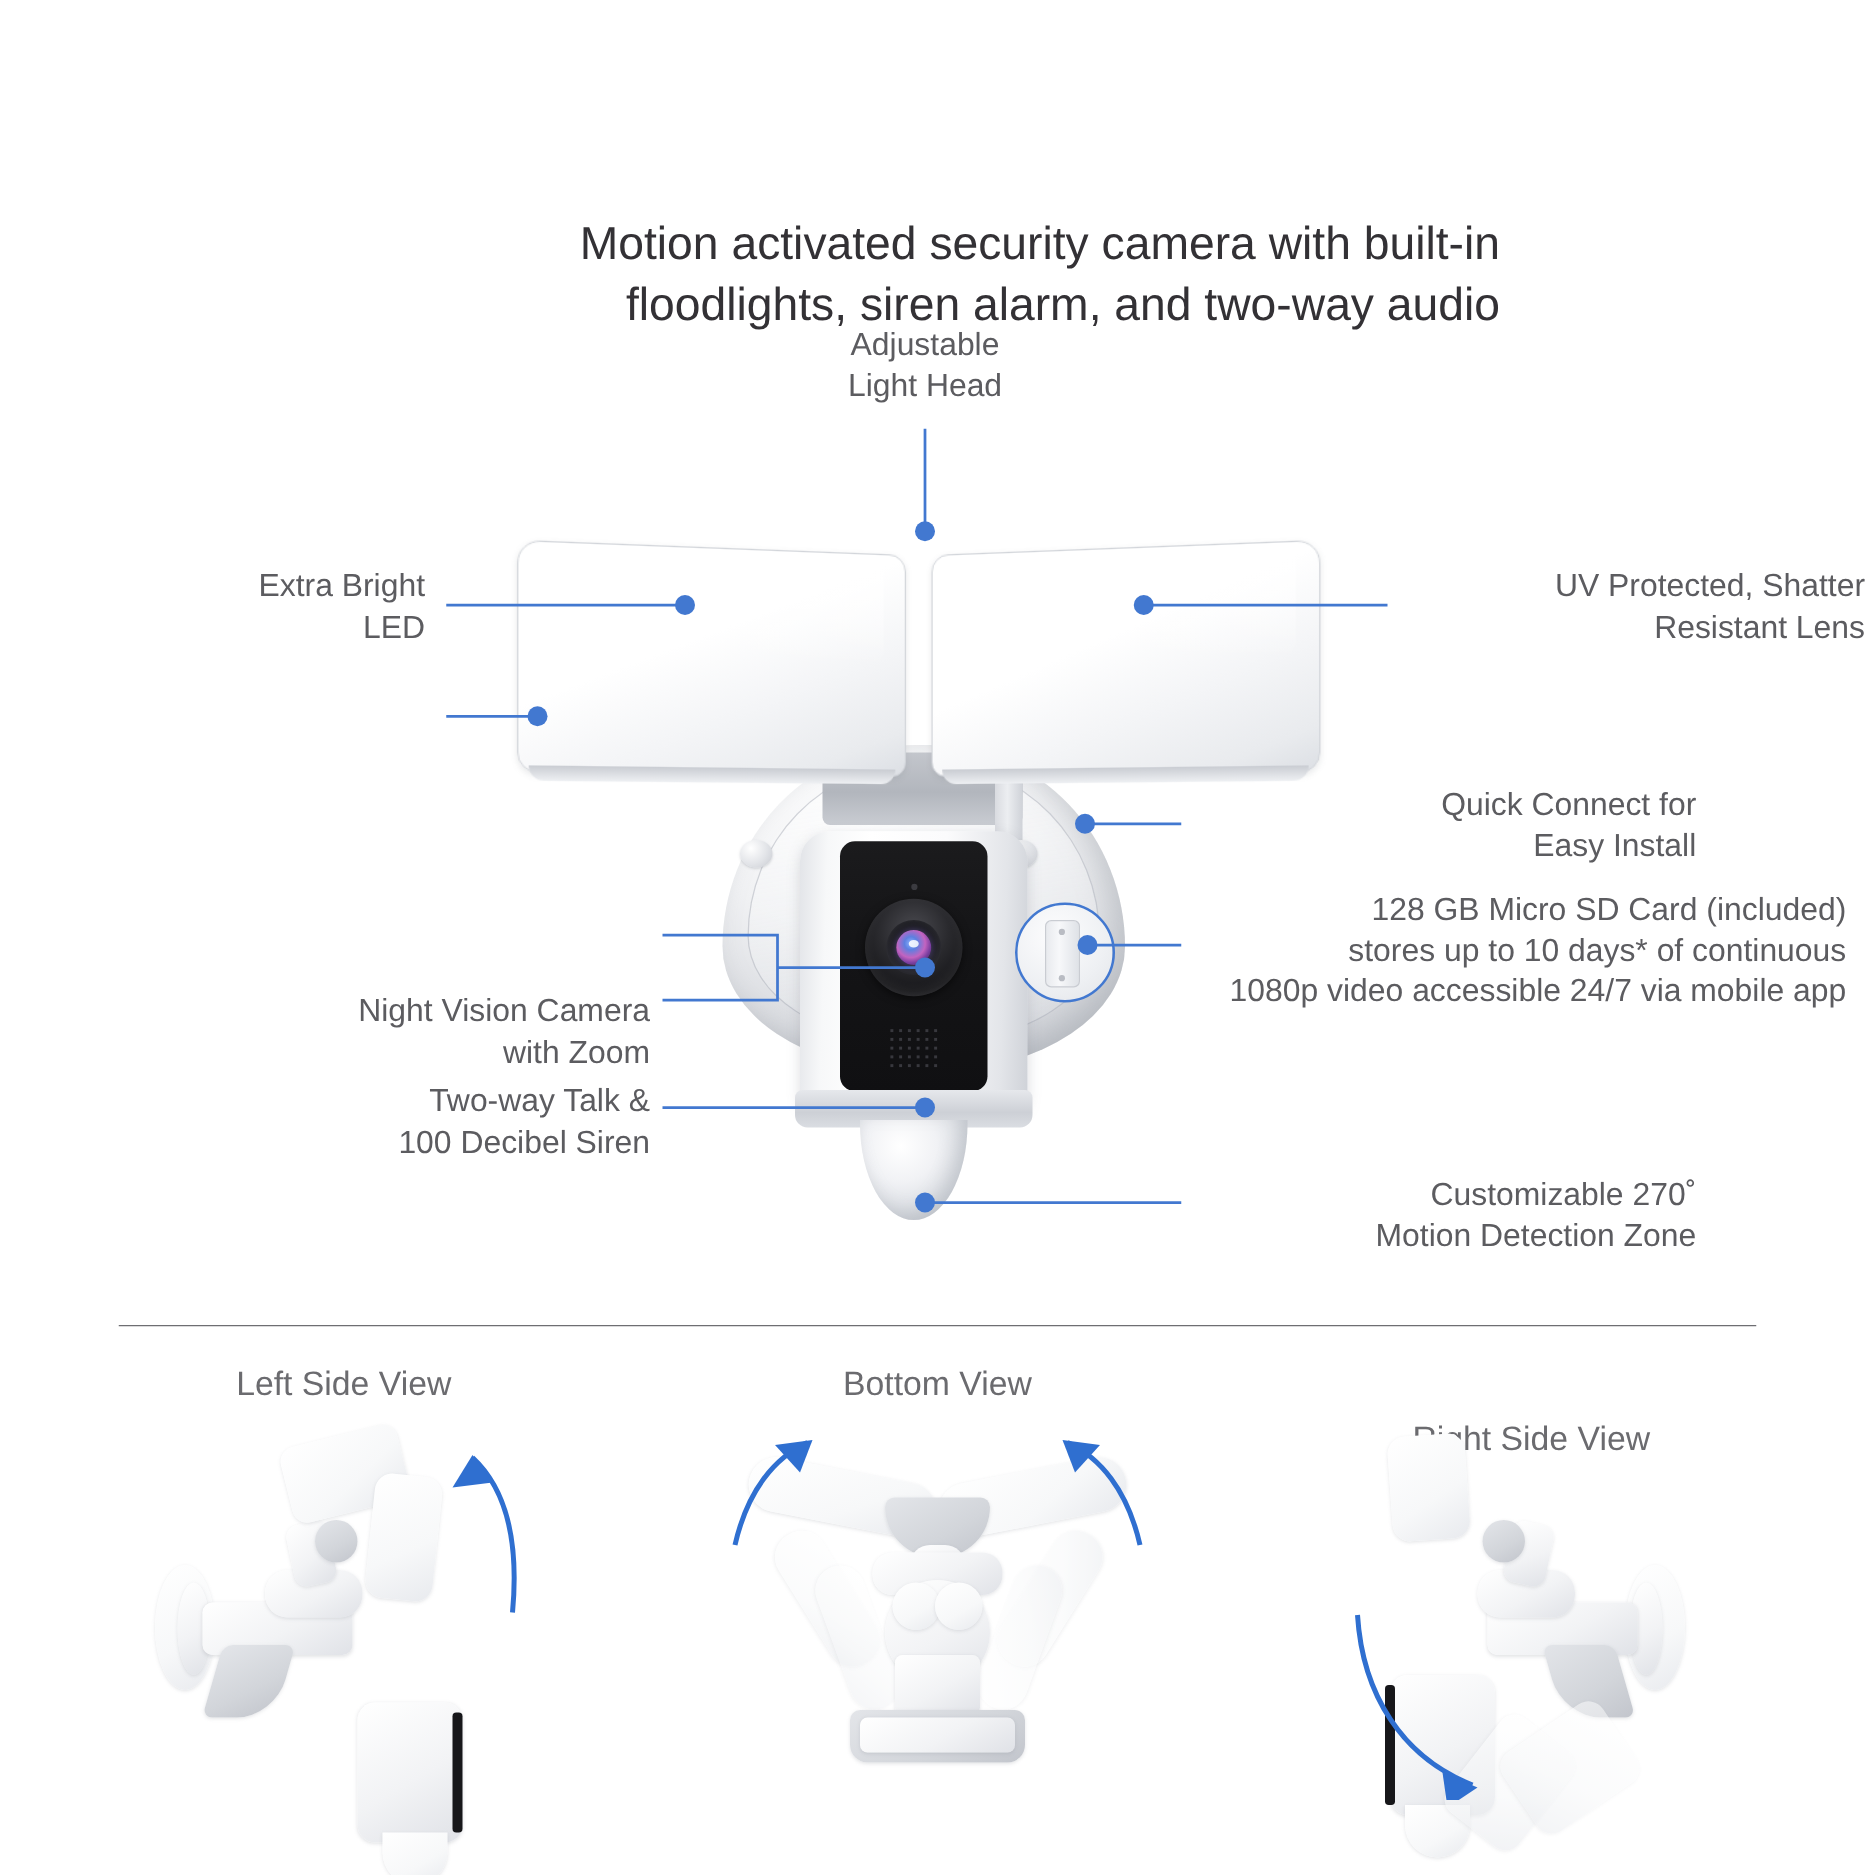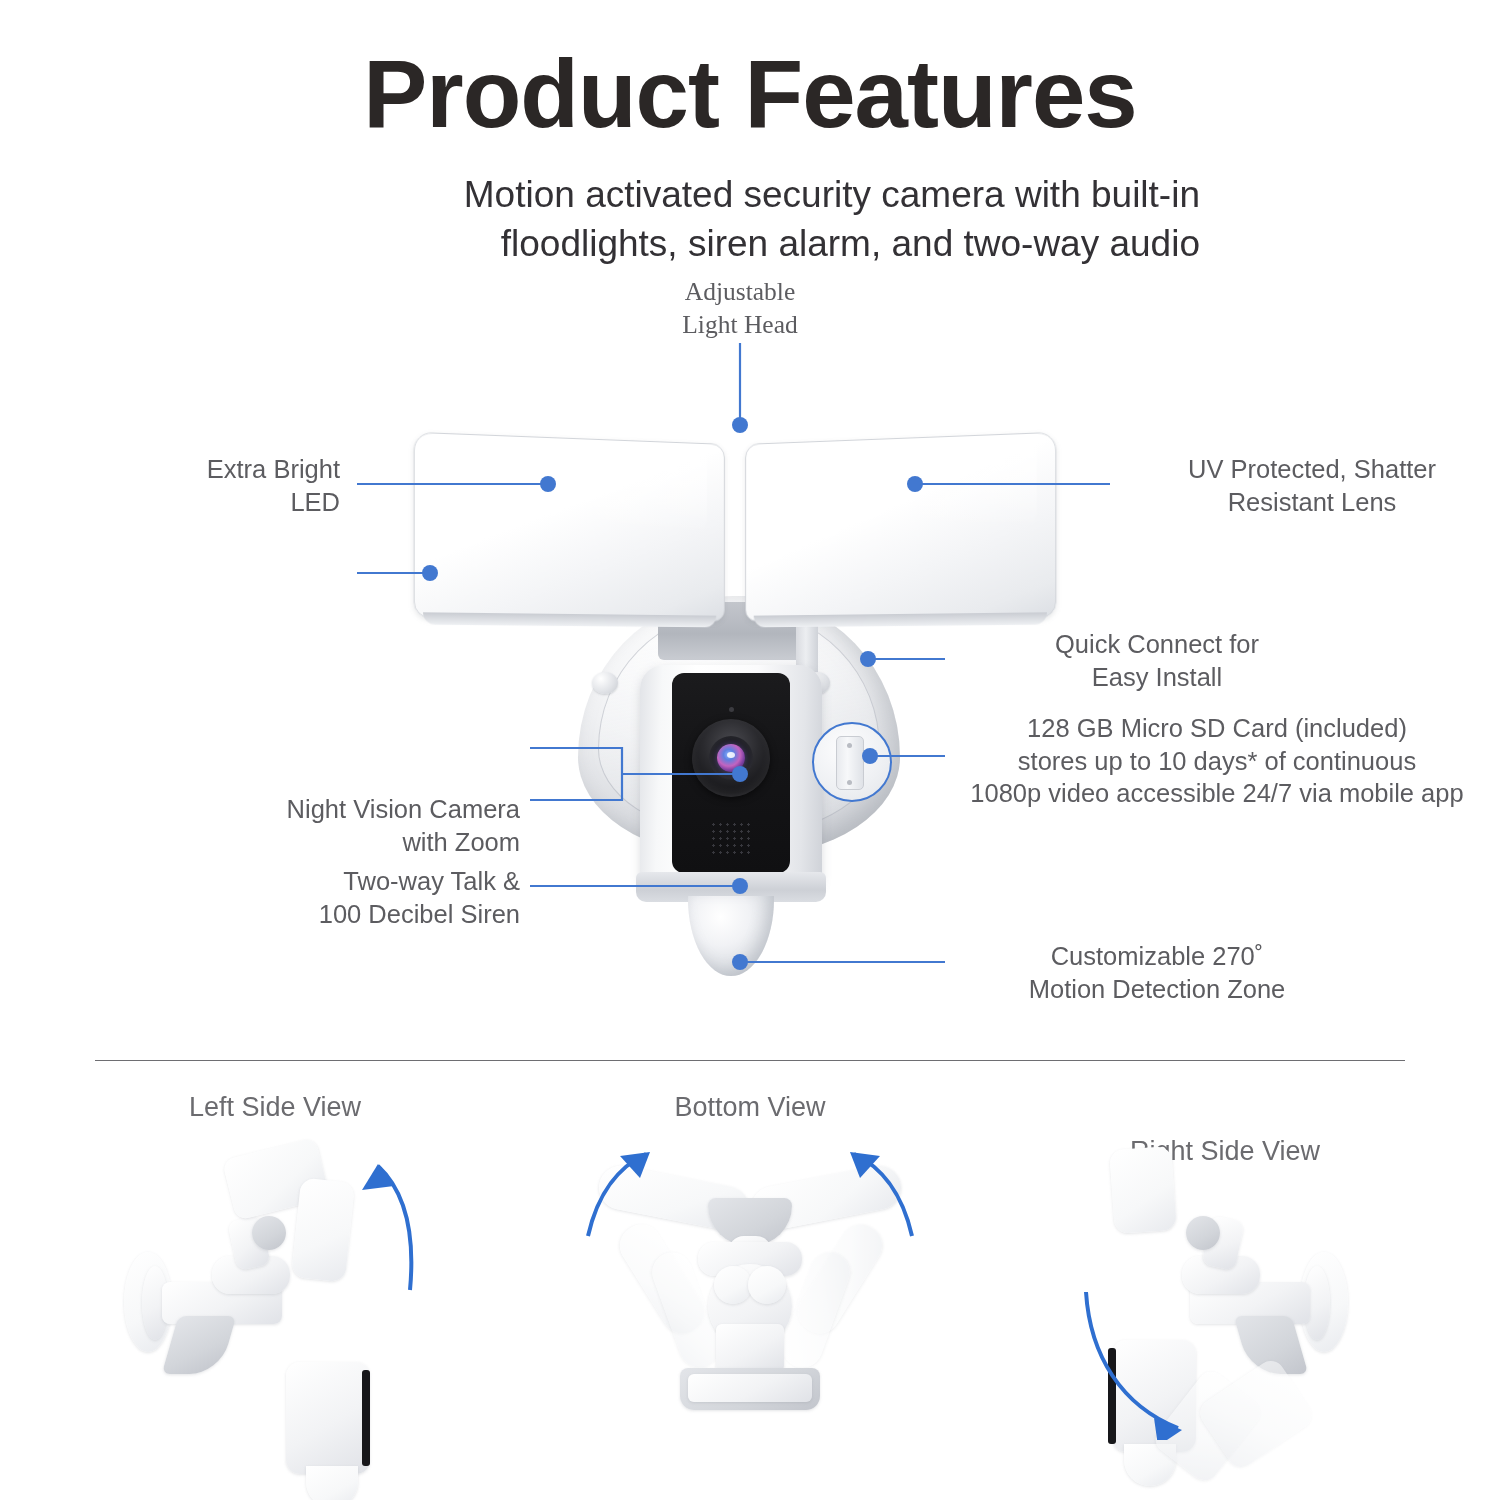--- a/index.html
+++ b/index.html
@@ -35,21 +35,21 @@
 
   
   .callout{
     position:absolute;
     font-size:25.5px;
     line-height:1.28;
     color:#5c5c60;
     white-space:pre-line;
   }
   .callout.right{text-align:right;}
-  .callout.left{text-align:center;}
+  .callout.left{text-align:right;}
   .callout.center{text-align:center;}
 
   
   .lead-svg{position:absolute;left:0;top:0;width:1500px;height:1500px;pointer-events:none;}
 
   
   .hero{position:absolute;left:400px;top:420px;width:700px;height:600px;}
 
   
   .panel{
@@ -195,21 +195,20 @@
   .pc{position:absolute;background:linear-gradient(150deg,#ffffff,#f2f3f5 55%,#e0e2e7);border-radius:6px;
       box-shadow:0 1px 3px rgba(130,135,145,.22);}
   .pc.soft{background:linear-gradient(150deg,#ffffff,#f7f8f9 60%,#e8eaee);}
   .pc.dark{background:linear-gradient(150deg,#e3e5e9,#d2d5da 60%,#c2c5cc);}
 </style>
 </head>
 <body>
 
 <div class="page">
 
-  <div class="title">Product Features</div>
   <div class="subtitle">Motion activated security camera with built-in
 floodlights,  siren alarm, and two-way audio</div>
 
   <div class="hero">
 
     <div class="shield">
       <div class="shield-inner"></div>
     </div>
     <div class="neck"></div>
     <div class="sdcover"></div>
@@ -276,21 +275,21 @@
       <circle cx="430" cy="573" r="8"></circle>
       <circle cx="915" cy="484" r="8"></circle>
       <circle cx="868" cy="659" r="8"></circle>
       <circle cx="870" cy="756" r="8"></circle>
       <circle cx="740" cy="774" r="8"></circle>
       <circle cx="740" cy="886" r="8"></circle>
       <circle cx="740" cy="962" r="8"></circle>
     </g>
   </svg>
 
-  <div class="callout center" style="left:600px;top:276px;width:280px;font-family:Liberation Serif, serif;">Adjustable
+  <div class="callout center" style="left:600px;top:260px;width:280px;">Adjustable
 Light Head</div>
 
   <div class="callout right" style="left:40px;top:453px;width:300px;">Extra Bright
 LED</div>
 
 
   <div class="callout left" style="left:1132px;top:453px;width:360px;">UV Protected, Shatter
 Resistant Lens</div>
 
   <div class="callout left" style="left:957px;top:628px;width:400px;">Quick Connect for

